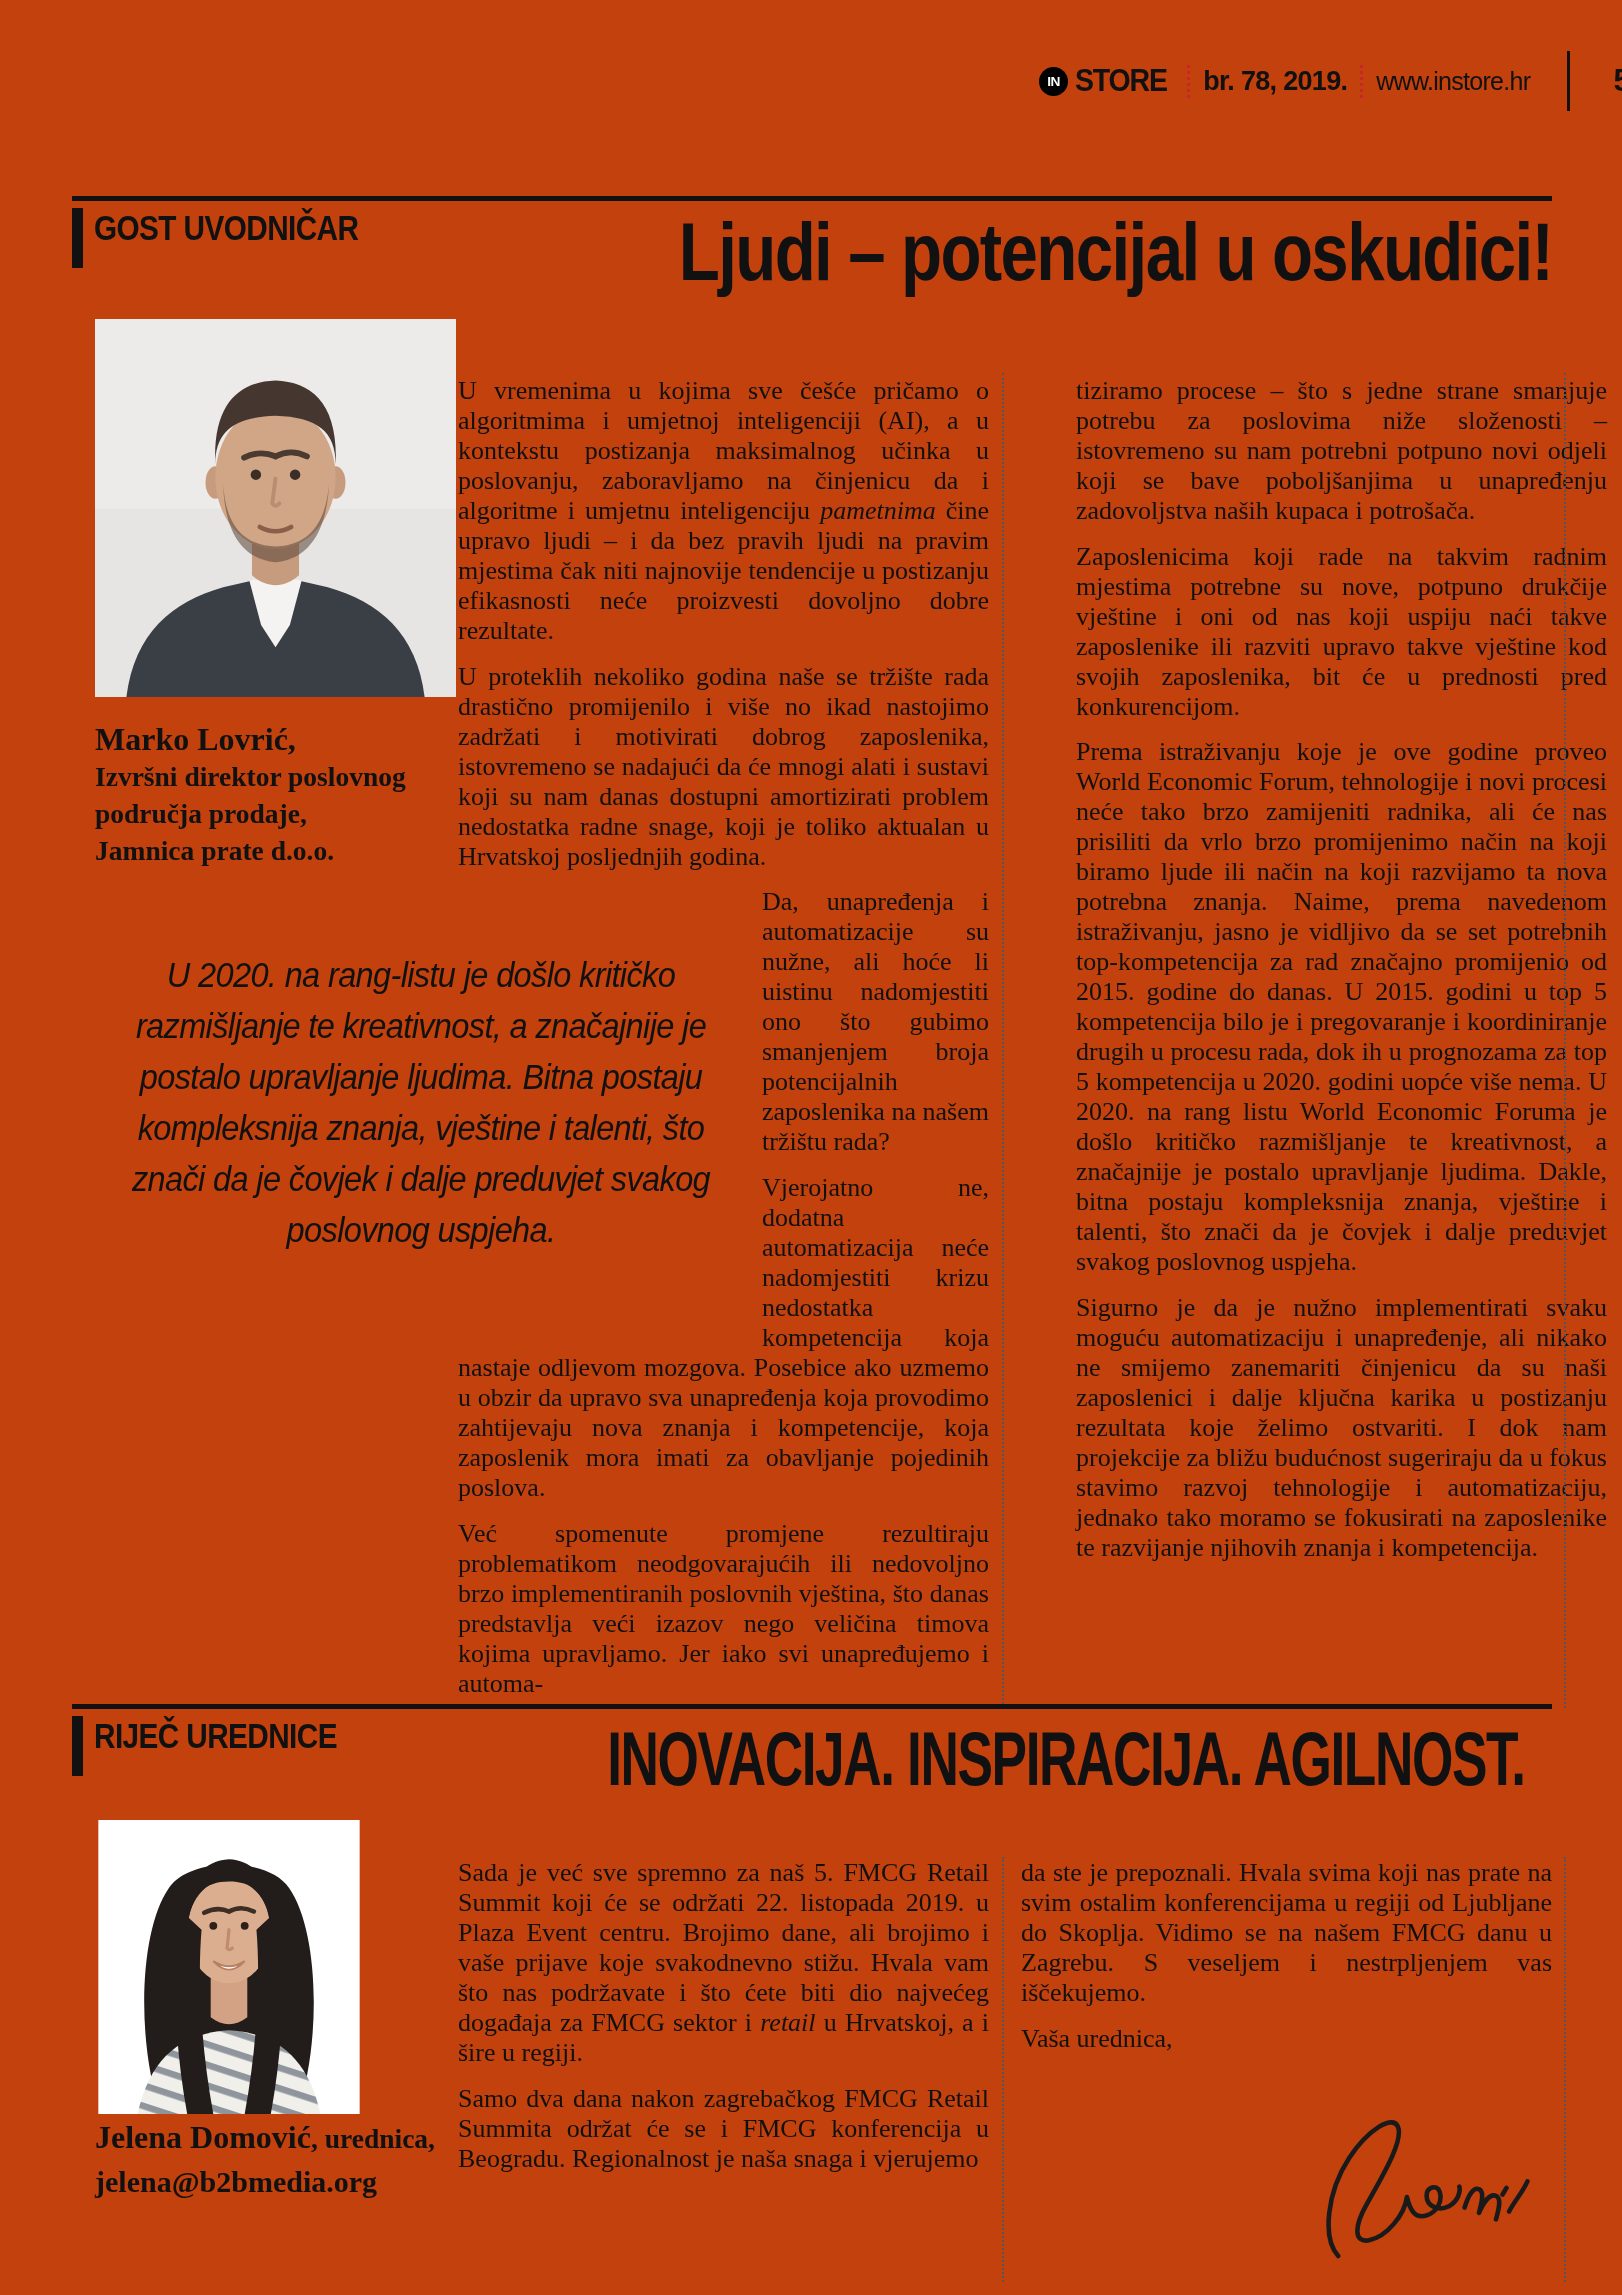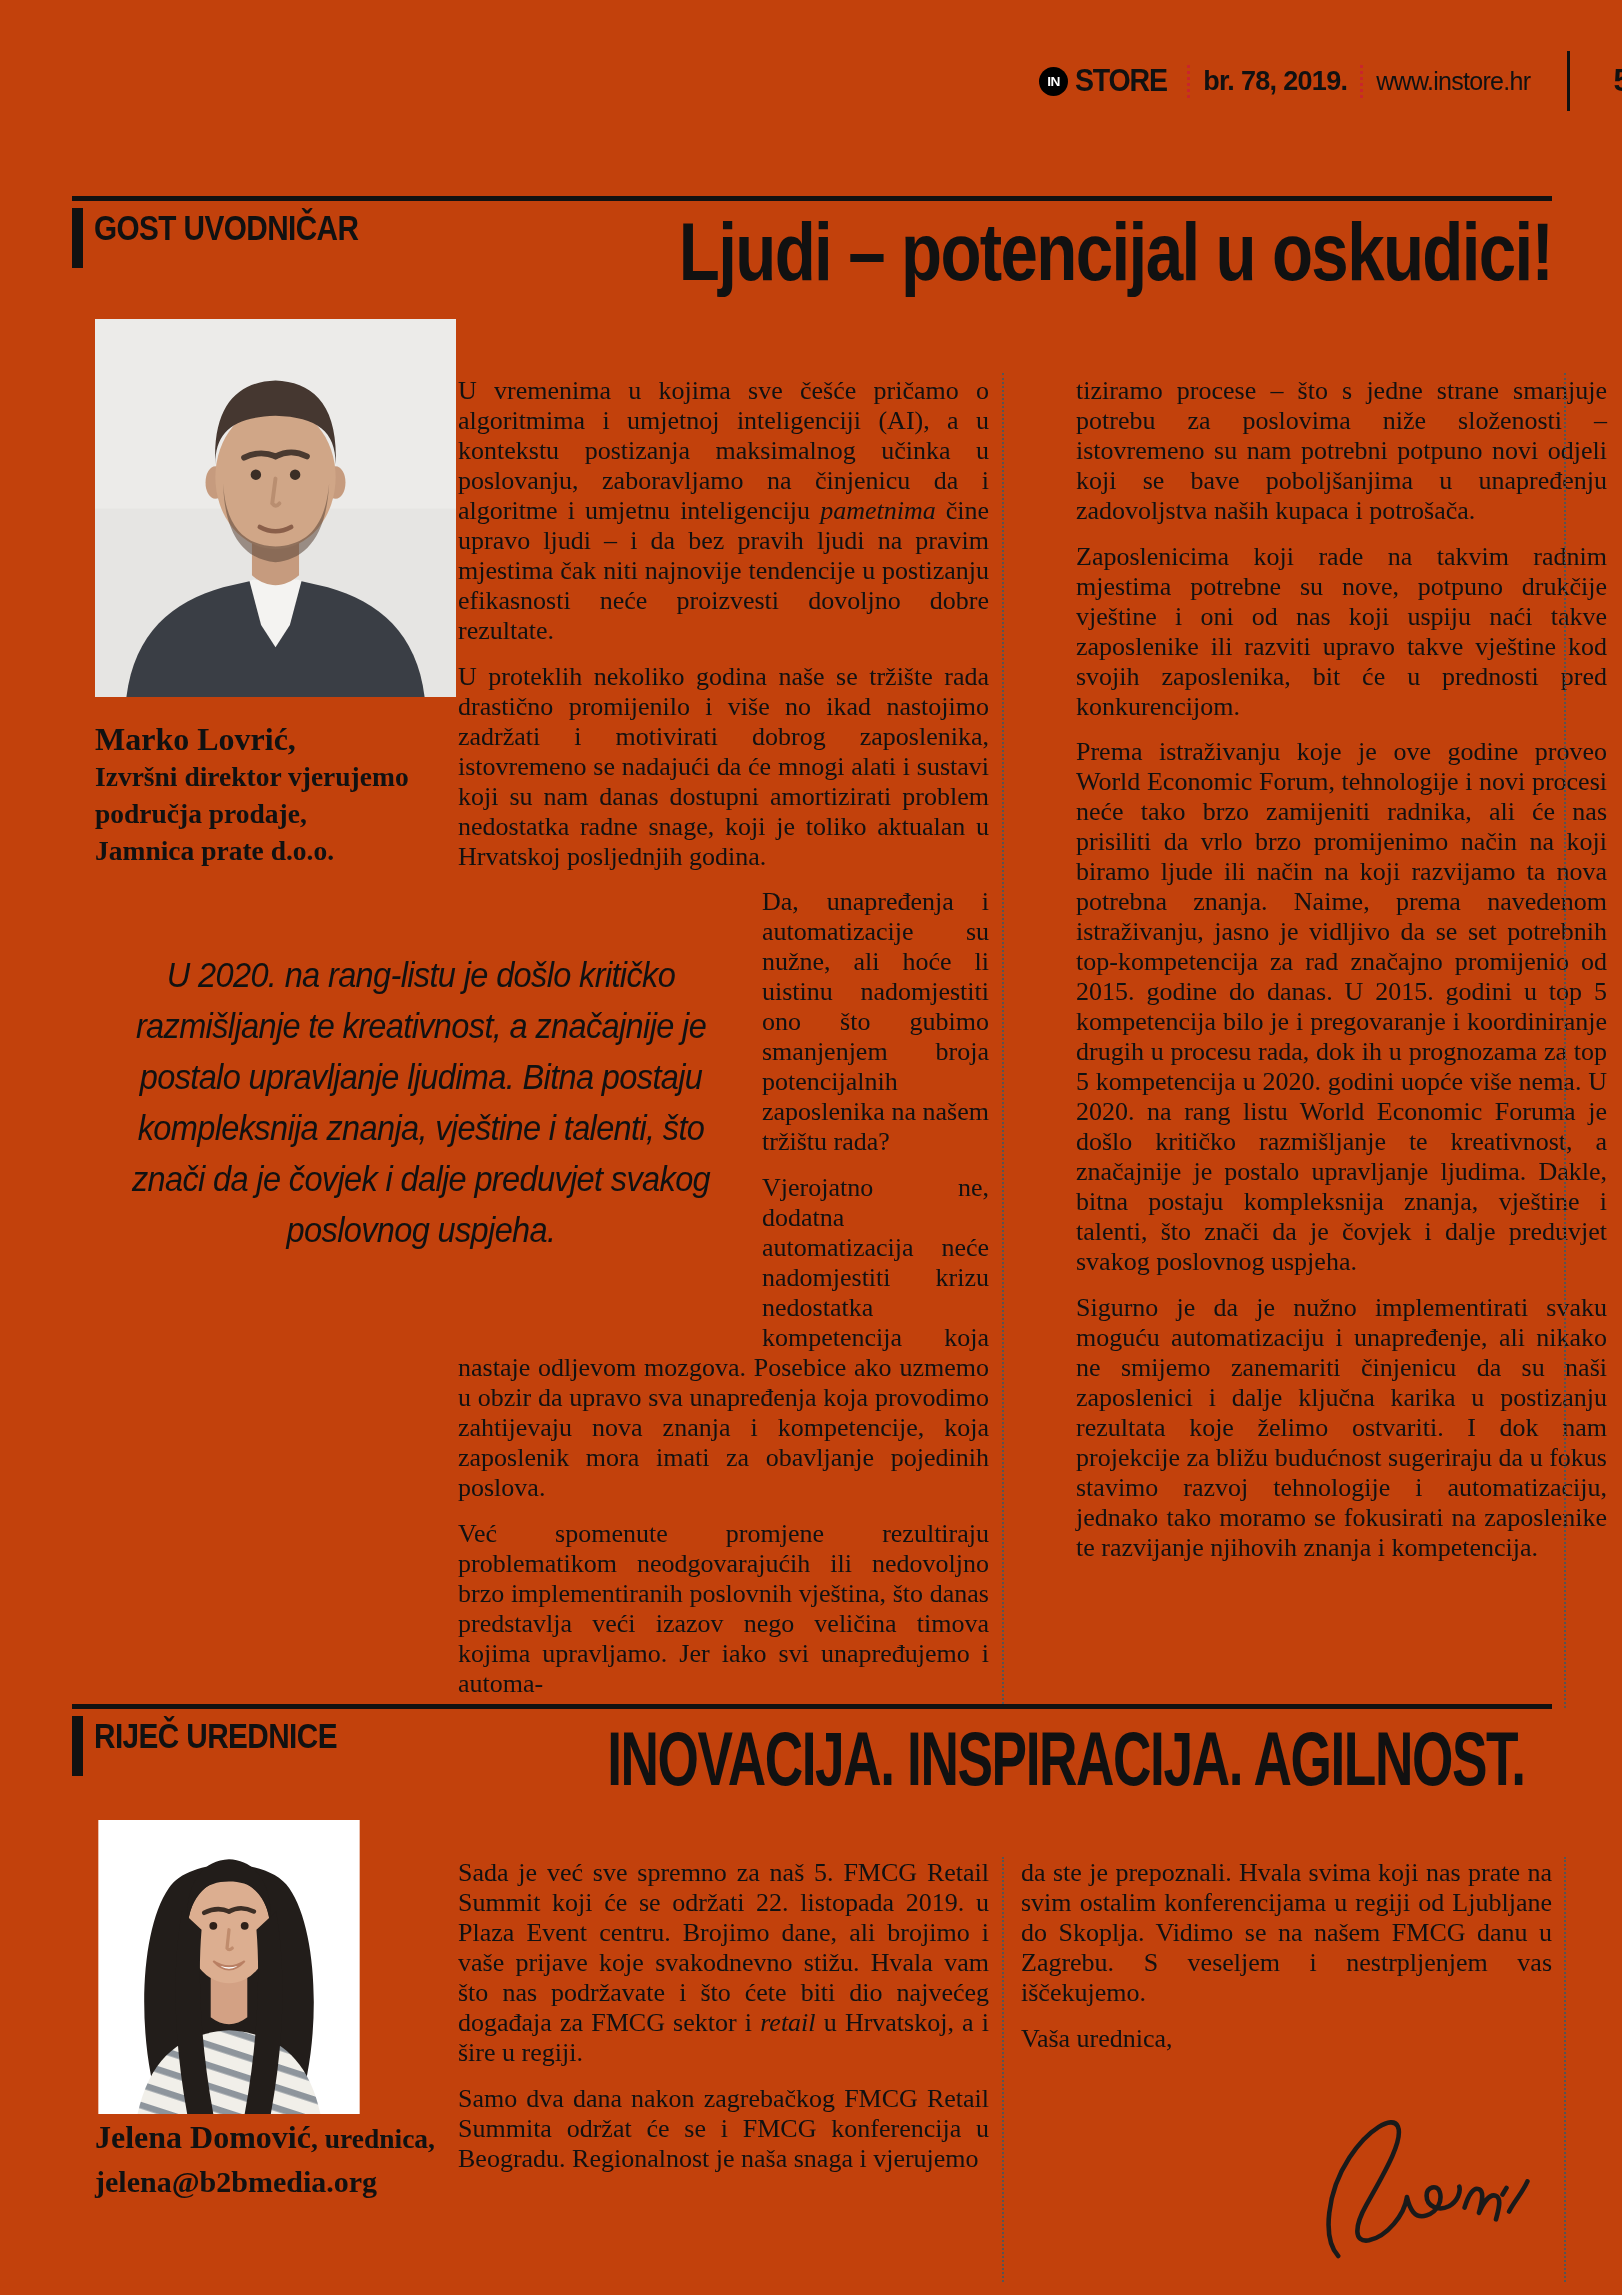--- a/index.html
+++ b/index.html
@@ -100,21 +100,21 @@
     <path d="M228 212 q24 -12 48 -2" stroke="#4a3a30" stroke-width="9" fill="none" stroke-linecap="round"></path>
     <path d="M324 210 q-24 -12 -48 0" stroke="#4a3a30" stroke-width="9" fill="none" stroke-linecap="round"></path>
     <circle cx="246" cy="238" r="8" fill="#3b2e26"></circle>
     <circle cx="306" cy="238" r="8" fill="#3b2e26"></circle>
     <path d="M276 244 L271 282 q5 7 11 0" stroke="#b98e70" stroke-width="6" fill="none" stroke-linecap="round"></path>
     <path d="M252 318 q24 13 48 0" stroke="#8a5f4a" stroke-width="7" fill="none" stroke-linecap="round"></path>
   </svg>
 
   <div class="caption" style="left:95px;top:721px">
     <div class="cap-name">Marko Lovrić,</div>
-    <div class="cap-role">Izvršni direktor vjerujemo</div>
+    <div class="cap-role">Izvršni direktor poslovnog</div>
     <div class="cap-role">područja prodaje,</div>
     <div class="cap-role">Jamnica prate d.o.o.</div>
   </div>
 
   <div class="pull-quote">U 2020. na rang-listu je došlo kritičko razmišljanje te kreativnost, a značajnije je postalo upravljanje ljudima. Bitna postaju kompleksnija znanja, vještine i talenti, što znači da je čovjek i dalje preduvjet svakog poslovnog uspjeha.</div>
 
   <div class="col" id="colA">
     <p><span>U vremenima u kojima sve češće pričamo o algoritmima i umjetnoj inteligenciji (AI), a u kontekstu postizanja maksimalnog učinka u poslovanju, zaboravljamo na činjenicu da i algoritme i umjetnu inteligenciju </span><i>pametnima</i><span> čine upravo ljudi – i da bez pravih ljudi na pravim mjestima čak niti najnovije tendencije u postizanju efikasnosti neće proizvesti dovoljno dobre rezultate.</span></p>
     <p>U proteklih nekoliko godina naše se tržište rada drastično promijenilo i više no ikad nastojimo zadržati i motivirati dobrog zaposlenika, istovremeno se nadajući da će mnogi alati i sustavi koji su nam danas dostupni amortizirati problem nedostatka radne snage, koji je toliko aktualan u Hrvatskoj posljednjih godina.</p>
     <div class="pq-spacer"></div>

